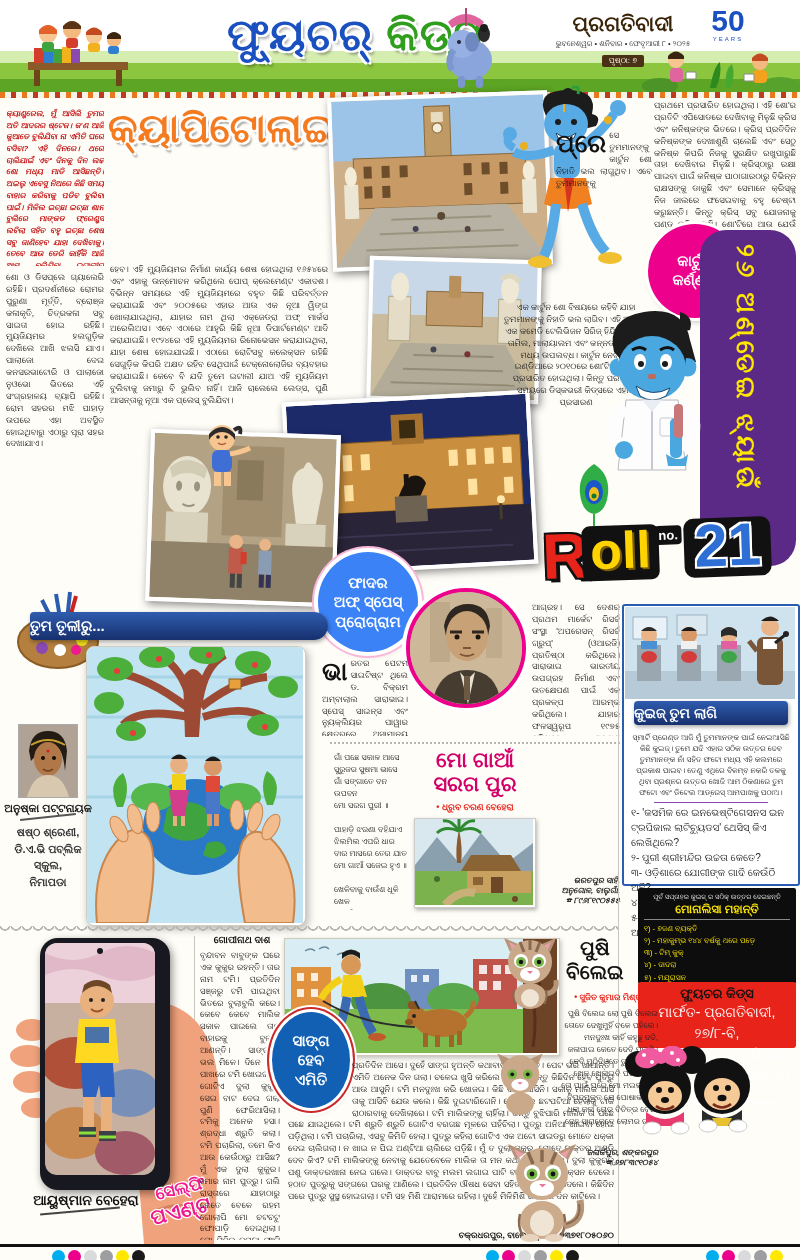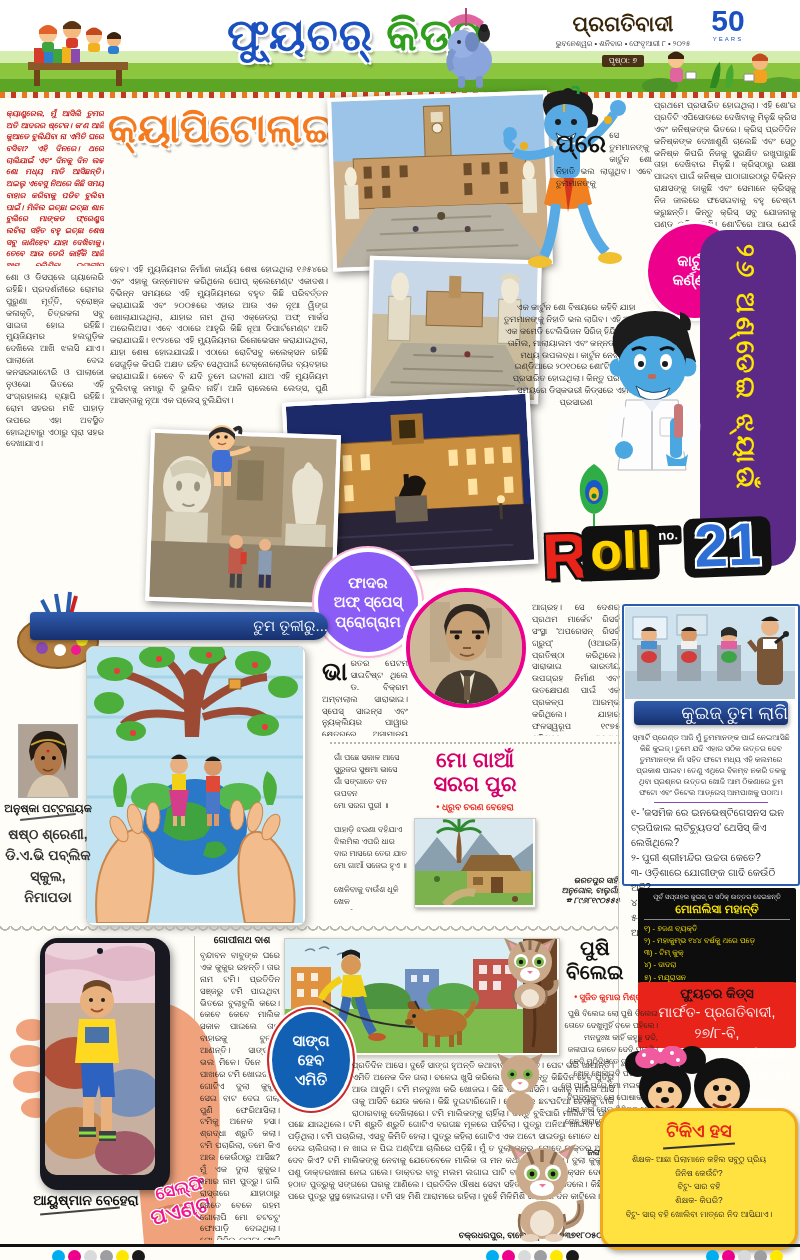--- a/index.html
+++ b/index.html
@@ -37,23 +37,23 @@
   
   .rolllogo{transform:rotate(-2deg);display:flex;align-items:flex-end;}
   .rl-r{font-size:64px;font-weight:bold;color:#e8231a;line-height:.8;
         text-shadow:-2px -2px 0 #111,2px -2px 0 #111,-2px 2px 0 #111,2px 2px 0 #111,4px 4px 0 #111;}
   .rl-oll{font-size:52px;font-weight:bold;color:#ffd400;line-height:.9;background:#111;padding:2px 8px 6px;border-radius:8px;margin-left:-6px;
         text-shadow:2px 2px 0 #7a5c00;}
   .rl-no{font-size:13px;font-weight:bold;color:#fff;background:#111;padding:2px 4px;border-radius:4px;margin:0 2px 34px -4px;}
   .rl-21{font-size:60px;font-weight:bold;color:#2d6fd4;line-height:.85;background:#111;padding:2px 10px 6px;border-radius:10px;
         text-shadow:-2px -2px 0 #fff,2px -2px 0 #fff,-2px 2px 0 #fff,2px 2px 0 #fff;}
   
-  .banner-blue{background:linear-gradient(#2f5cae,#17306e);color:#fff;font-weight:normal;text-align:right;border-radius:4px;
+  .banner-blue{background:linear-gradient(#2f5cae,#17306e);color:#fff;font-weight:bold;text-align:left;border-radius:4px;
                box-shadow:1px 2px 4px rgba(0,0,0,.35);}
-  .fcircle{border-radius:50%;background:#8b5cf6;color:#fff;font-weight:bold;text-align:center;
+  .fcircle{border-radius:50%;background:#3b82f6;color:#fff;font-weight:bold;text-align:center;
            box-shadow:0 0 0 4px #fff,0 0 0 6px #f9b8da,2px 3px 6px rgba(0,0,0,.25);
            display:flex;align-items:center;justify-content:center;}
   .fphoto{border-radius:50%;border:4px solid #ec008c;box-shadow:0 0 0 4px #fff;overflow:hidden;background:#cdb89a;}
   .ptitle{font-size:21px;line-height:1.15;font-weight:bold;color:#d4006a;text-align:center;}
   .pauthor{font-size:9px;font-weight:bold;color:#e8231a;text-align:center;}
   .pverse{font-size:8px;line-height:1.5;color:#222;}
   .pcredit{font-size:8px;font-weight:bold;font-style:italic;color:#222;text-align:right;}
   .qbox{border:2px solid #2a5db0;background:#fff;border-radius:3px;}
   .qintro{font-size:7.6px;line-height:1.45;text-align:center;color:#222;padding:5px 7px 2px;}
   .qq{font-size:10px;line-height:1.5;color:#222;padding:0 7px;}
@@ -64,21 +64,21 @@
   .redbox{background:#e8231a;color:#fff;text-align:center;border-radius:3px;padding:4px 5px;}
   .rb-t{font-size:13px;font-weight:bold;color:#111;}
   .rb-l{font-size:14px;line-height:1.5;}
   .rb-e{font-size:8.6px;font-weight:bold;}
   .sbadge-circ{border-radius:50%;background:#1160b4;color:#fff;font-weight:bold;text-align:center;
         box-shadow:0 0 0 3px #fff,0 0 0 5px #c92a2a,0 0 0 7px #fff,2px 3px 6px rgba(0,0,0,.3);
         display:flex;align-items:center;justify-content:center;}
   .selfietxt{font-weight:bold;font-size:17px;color:#ef1a8d;transform:rotate(-14deg);line-height:1.05;text-align:center;
         text-shadow:-1px -1px 0 #fff,1px -1px 0 #fff,-1px 1px 0 #fff,1px 1px 0 #fff;}
   .capname{font-size:11px;font-weight:bold;color:#111;text-align:center;}
-  .capsub{font-size:14px;font-weight:bold;color:#333;text-align:center;line-height:1.5;}
+  .capsub{font-size:11px;font-weight:bold;color:#333;text-align:center;line-height:1.5;}
   .ctitle{font-size:20px;font-weight:bold;color:#111;text-align:center;line-height:1.2;}
   .cauthor{font-size:8.5px;font-weight:bold;color:#e8231a;text-align:center;}
   .ybox{background:#ffe23f;border:3px solid #f0a81e;border-radius:18px;box-shadow:2px 3px 5px rgba(0,0,0,.3);}
   .ytitle{font-size:18px;font-weight:bold;color:#e8231a;text-align:center;}
   .yline{font-size:8.3px;color:#222;text-align:center;line-height:1.65;}
   .wavy{height:8px;background:radial-gradient(circle at 5px -1px,transparent 4px,#b9b6ae 4px 5.5px,transparent 6px);
         background-size:11px 8px;background-repeat:repeat-x;}
   .dots span{display:inline-block;width:13px;height:13px;border-radius:50%;margin-right:3px;}
   .vrule{width:1px;background:#c9c6be;}
   .dotsep{border-top:2px dotted #b9b6ae;}
@@ -574,21 +574,21 @@
       <g>
           <rect x="132" y="30" width="26" height="48" rx="6" fill="#7a5638"></rect>
           <circle cx="145" cy="20" r="9" fill="#e8b488"></circle>
           <path d="M136 14 q9 -9 18 0 z" fill="#1c1c1c"></path>
           <rect x="138" y="32" width="14" height="10" fill="#fff"></rect>
           <path d="M150 36 l10 -8" stroke="#222" stroke-width="3"></path>
           <circle cx="161" cy="27" r="3" fill="#222"></circle>
           <path d="M132 44 l-8 -10" stroke="#7a5638" stroke-width="5"></path>
         </g>
     </svg>
-    <div class="banner-blue" style="margin:2px 10px;height:24px;font-size:18px;line-height:24px">କୁଇଜ୍ ତୁମ ଲାଗି</div>
+    <div class="banner-blue" style="margin:2px 10px;height:24px;font-size:14px;line-height:24px">କୁଇଜ୍ ତୁମ ଲାଗି</div>
     <div class="qintro">ସ୍ମାର୍ଟି ପ୍ରେଣ୍ଡ ଆଜି ମୁଁ ତୁମମାନଙ୍କ ପାଇଁ ନେଇଆସିଛି କିଛି କୁଇଜ୍। ତୁମେ ଯଦି ଏହାର ସଠିକ ଉତ୍ତର ଦେବ ତୁମମାନଙ୍କ ନାଁ ସହିତ ଫଟୋ ମଧ୍ୟ ଏହି କଲମରେ ପ୍ରକାଶ ପାଇବ। ତେଣୁ ଏଥିରେ ବିଳମ୍ବ ନକରି ତଳକୁ ଥିବା ପ୍ରଶ୍ନର ଉତ୍ତର ଖୋଜି ଆମ ଠିକଣାରେ ତୁମ ଫଟୋ ଏବଂ ଡିଟେଲ ଆଡ୍ରେସ୍ ଆମପାଖକୁ ପଠାଅ।</div>
     <div style="margin:2px 30px;border-top:1.5px solid #8a4ab0"></div>
     <div class="qq">୧- 'କସମିକ ରେ ଇନଭେଷ୍ଟିଗେସନସ ଇନ ଟ୍ରପିକାଲ ଲାଟିଚ୍ୟୁଡସ' ଥେସିସ୍ କିଏ ଲେଖିଥିଲେ?</div>
     <div class="qq">୨- ପୁରୀ ଶ୍ରୀମନ୍ଦିର ଉଚ୍ଚତା କେତେ?</div>
     <div class="qq">୩- ଓଡ଼ିଶାରେ ଯୋଗୀଙ୍କ ଗାଦି କେଉଁଠି ଅଛି?</div>
     <div class="qq">୪- ଭାରତର ବୁଲବୁଲ୍ କାହାକୁ କୁହାଯାଏ?</div>
     <div class="qq">୫- ଭାରତରେ ପ୍ରଥମ ବିମାନ ସେବା କେବେ ଆରମ୍ଭ ହୋଇଥିଲା?</div>
   </div>
 
   <div class="abs blackbox" style="left:638px;top:888px;width:146px;height:86px">
@@ -821,31 +821,20 @@
     <path d="M46 66 q19 14 38 0 v14 h-38z" fill="#e83a6e"></path>
       <path d="M102 64 q20 16 40 0 v16 h-40z" fill="#2b2b2b"></path>
       <path d="M112 72 h20 l-4 8 h-12z" fill="#e8c030"></path>
     <g fill="#fff" stroke="#ccc">
         <ellipse cx="52" cy="82" rx="9" ry="6"></ellipse>
         <ellipse cx="80" cy="82" rx="9" ry="6"></ellipse>
         <ellipse cx="108" cy="80" rx="9" ry="6"></ellipse>
         <ellipse cx="138" cy="80" rx="9" ry="6"></ellipse>
       </g>
   </svg>
-  <div class="abs ybox" style="left:600px;top:1108px;width:192px;height:136px">
-    <div class="ytitle" style="margin-top:10px">ଟିକିଏ ହସ</div>
-    <div style="margin:3px 60px;border-top:2px solid #333;transform:rotate(-4deg)"></div>
-    <div style="margin-top:6px">
-      <div class="yline">ଶିକ୍ଷକ- ଆଛା ପିଲାମାନେ କହିଲ ସବୁଠୁ ପ୍ରିୟ</div>
-      <div class="yline">ଜିନିଷ କେଉଁଟି?</div>
-      <div class="yline">ବିଟୁ- ସାର ବହି</div>
-      <div class="yline">ଶିକ୍ଷକ- କିପରି?</div>
-      <div class="yline">ବିଟୁ- ସାର୍ ବହି ଖୋଲିବା ମାତ୍ରେ ନିଦ ଆସିଯାଏ।</div>
-    </div>
-  </div>
 
   <div class="abs" style="left:0;top:1244px;width:800px;height:3px;background:#111"></div>
   <div class="abs dots" style="left:52px;top:1249px">
     <span style="background:#00aeef"></span><span style="background:#ec008c"></span><span style="background:#d9dadb"></span><span style="background:#9c9ea1"></span><span style="background:#ffe800"></span><span style="background:#1a1a1a"></span>
   </div>
   <div class="abs dots" style="left:486px;top:1249px">
     <span style="background:#00aeef"></span><span style="background:#ec008c"></span><span style="background:#d9dadb"></span><span style="background:#9c9ea1"></span><span style="background:#ffe800"></span><span style="background:#1a1a1a"></span>
   </div>
   <div class="abs dots" style="left:706px;top:1249px">
     <span style="background:#00aeef"></span><span style="background:#ec008c"></span><span style="background:#d9dadb"></span><span style="background:#9c9ea1"></span><span style="background:#ffe800"></span>

